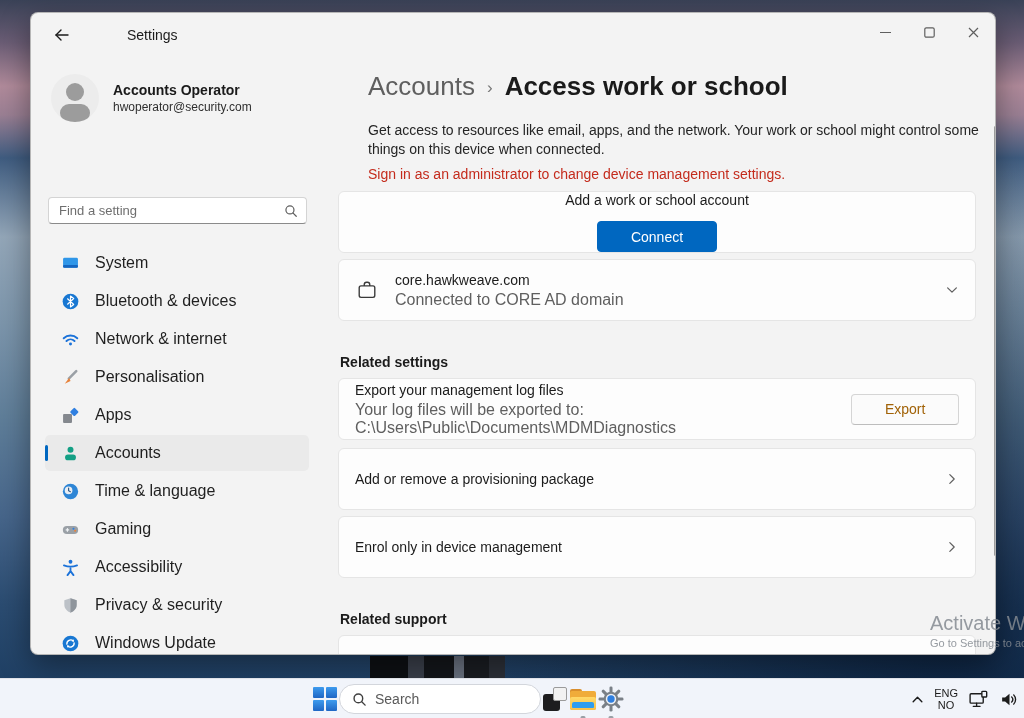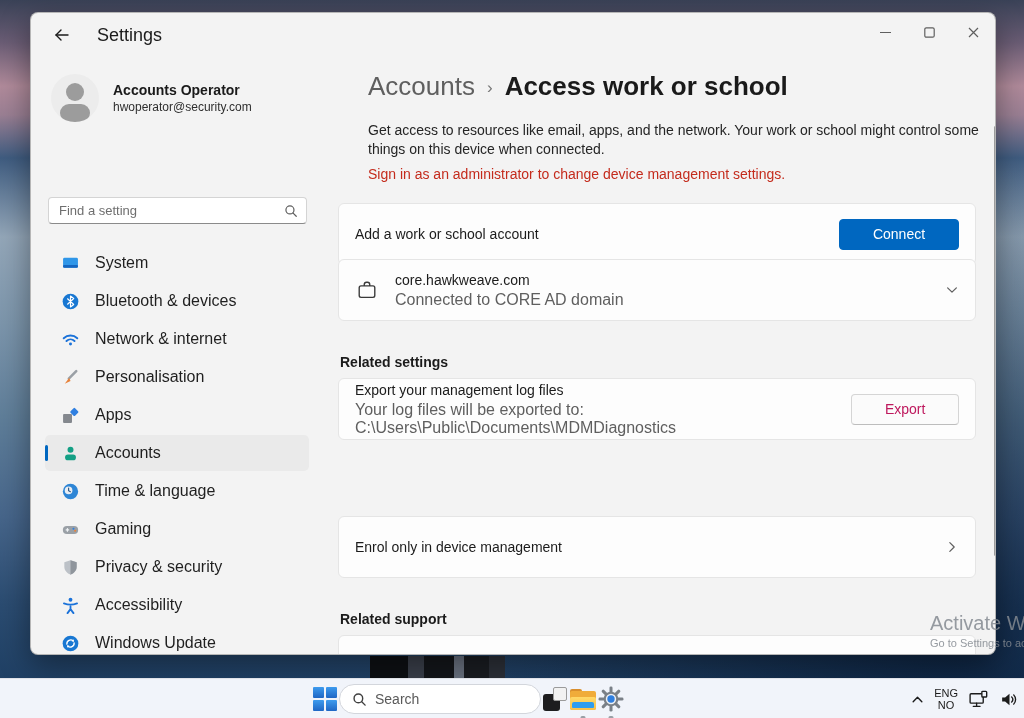--- a/index.html
+++ b/index.html
@@ -19,21 +19,21 @@
   .window {
     position:absolute; left:30px; top:12px; width:966px; height:643px;
     background:#f3f3f3; border-radius:8px;
     border:1px solid rgba(0,0,0,.25);
     box-shadow:0 10px 30px rgba(0,0,0,.4);
     overflow:hidden; z-index:10;
   }
   .titlebar { position:absolute; left:0; top:0; right:0; height:44px; }
   .titlebar-left { position:absolute; left:16px; top:0; height:44px; display:flex; align-items:center; gap:20px; }
   .back-btn { width:30px; height:30px; display:flex; align-items:center; justify-content:center; border-radius:4px; cursor:pointer; }
-  .app-title { font-size:18px; color:#1b1b1b; }
+  .app-title { font-size:14px; color:#1b1b1b;margin-left:30px; }
   .win-controls { position:absolute; right:0; top:0; display:flex; }
   .win-ctl { width:44px; height:38px; display:flex; align-items:center; justify-content:center; color:#5f5f5f; }
 
   
   .sidebar { position:absolute; left:0; top:44px; width:292px; bottom:0; }
   .profile { position:absolute; left:20px; top:17px; display:flex; align-items:center; gap:14px; }
   .avatar { width:48px; height:48px; border-radius:50%; background:#ececec; position:relative; overflow:hidden; flex:none; }
   .avatar .head { position:absolute; left:15px; top:9px; width:18px; height:18px; border-radius:50%; background:#9c9c9c; }
   .avatar .torso { position:absolute; left:9px; top:30px; width:30px; height:18px; border-radius:9px; background:#9c9c9c; }
   .profile-name { font-size:14px; font-weight:bold; color:#1a1a1a; }
@@ -76,21 +76,21 @@
   }
   .card-title { font-size:14px; color:#1b1b1b; }
   .card-sub { font-size:16px; color:#5f5f5f; margin-top:3px; }
   .grow { flex:1; }
 
   .btn-primary {
     width:120px; height:31px; background:#0067c0; color:#ffffff; border:1px solid #0067c0;
     border-radius:4px; font-size:14px; font-family:inherit; cursor:pointer;
   }
   .btn-standard {
-    width:120px; height:31px; background:#fbfbfb; color:#be185d;
+    width:120px; height:31px; background:#fbfbfb; color:#a16207;
     border:1px solid #d5d5d5; border-bottom-color:#bdbdbd;
     border-radius:4px; font-size:14px; font-family:inherit; cursor:pointer;
   }
   .section-head { position:absolute; left:2px; font-size:14px; font-weight:600; color:#1b1b1b; }
   .lead-icon { width:24px; height:24px; margin-right:16px; display:flex; align-items:center; justify-content:center; }
 
   .scrollbar { position:absolute; left:963px; top:113px; width:3px; height:430px; border-radius:2px; background:#9b9b9b; cursor:pointer; }
 
   
   .watermark { position:absolute; left:930px; top:612px; z-index:40; white-space:nowrap; pointer-events:none; }
@@ -280,36 +280,36 @@
               <circle cx="10.8" cy="7.3" r="1" fill="#2f7fe0"></circle>
               <circle cx="12.4" cy="9.2" r="1" fill="#e8823a"></circle>
             </svg>
         </span>
         <span class="nav-label">Gaming</span>
       </div>
 
       <div class="nav-item">
         <span class="nav-icon">
           <svg width="17" height="17" viewBox="0 0 16 16">
-              <path d="M8 1.2l5.8 1.9v4.2c0 3.6-2.5 6.1-5.8 7.5-3.3-1.4-5.8-3.9-5.8-7.5V3.1z" fill="#bcc1c7"></path>
-              <path d="M8 1.2l5.8 1.9v4.2c0 3.6-2.5 6.1-5.8 7.5z" fill="#8f959c"></path>
-            </svg>
-        </span>
-        <span class="nav-label">Privacy &amp; security</span>
-      </div>
-
-      <div class="nav-item">
-        <span class="nav-icon">
-          <svg width="17" height="17" viewBox="0 0 16 16">
               <circle cx="8" cy="2.6" r="1.8" fill="#1b72d9"></circle>
               <path d="M1.8 6c4 1.5 8.4 1.5 12.4 0" fill="none" stroke="#1b72d9" stroke-width="1.7" stroke-linecap="round"></path>
               <path d="M8 8.6v2.8m0 0-2.8 3.8M8 11.4l2.8 3.8" fill="none" stroke="#1b72d9" stroke-width="1.7" stroke-linecap="round"></path>
             </svg>
         </span>
         <span class="nav-label">Accessibility</span>
+      </div>
+
+      <div class="nav-item">
+        <span class="nav-icon">
+          <svg width="17" height="17" viewBox="0 0 16 16">
+              <path d="M8 1.2l5.8 1.9v4.2c0 3.6-2.5 6.1-5.8 7.5-3.3-1.4-5.8-3.9-5.8-7.5V3.1z" fill="#bcc1c7"></path>
+              <path d="M8 1.2l5.8 1.9v4.2c0 3.6-2.5 6.1-5.8 7.5z" fill="#8f959c"></path>
+            </svg>
+        </span>
+        <span class="nav-label">Privacy &amp; security</span>
       </div>
 
       <div class="nav-item">
         <span class="nav-icon">
           <svg width="17" height="17" viewBox="0 0 16 16">
               <circle cx="8" cy="8" r="7.4" fill="#1877d2"></circle>
               <path d="M4.6 8.6a3.6 3.6 0 0 1 6-3" fill="none" stroke="#fff" stroke-width="1.3" stroke-linecap="round"></path>
               <path d="M10.9 3.9l.3 2.2-2.2-.3z" fill="#fff"></path>
               <path d="M11.4 7.4a3.6 3.6 0 0 1-6 3" fill="none" stroke="#fff" stroke-width="1.3" stroke-linecap="round"></path>
               <path d="M5.1 12.1l-.3-2.2 2.2.3z" fill="#fff"></path>
@@ -325,21 +325,21 @@
 
     <div class="crumbs">
       <span class="crumb-parent">Accounts</span>
       <span class="crumb-sep">›</span>
       <span class="crumb-current">Access work or school</span>
     </div>
 
     <div class="page-desc">Get access to resources like email, apps, and the network. Your work or school might control some things on this device when connected.</div>
     <div class="admin-warning">Sign in as an administrator to change device management settings.</div>
 
-    <div class="card" style="top:146px;">
+    <div class="card" style="top:134px;flex-direction:column;">
       <span class="card-title">Add a work or school account</span>
       <span class="grow"></span>
       <button class="btn-primary">Connect</button>
     </div>
 
     <div class="card" style="top:202px;">
       <span class="lead-icon">
         <svg width="22" height="22" viewBox="0 0 24 24" fill="none" stroke="#3a3a3a" stroke-width="1.5" stroke-linejoin="round">
             <rect x="3.5" y="7.5" width="17" height="12.5" rx="2"></rect>
             <path d="M9 7.5V6a2.5 2.5 0 0 1 2.5-2.5h1A2.5 2.5 0 0 1 15 6v1.5"></path>
@@ -361,20 +361,29 @@
 
     <div class="card" style="top:321px;">
       <div>
         <div class="card-title">Export your management log files</div>
         <div class="card-sub">Your log files will be exported to: C:\Users\Public\Documents\MDMDiagnostics</div>
       </div>
       <span class="grow"></span>
       <button class="btn-standard">Export</button>
     </div>
 
+    <div class="card" style="top:391px;">
+      <span class="card-title">Add or remove a provisioning package</span>
+      <span class="grow"></span>
+      <span>
+        <svg width="14" height="14" viewBox="0 0 16 16" fill="none" stroke="#5f5f5f" stroke-width="1.4" stroke-linecap="round" stroke-linejoin="round">
+            <path d="M5.5 3l5 5-5 5"></path>
+          </svg>
+      </span>
+    </div>
 
     <div class="card" style="top:459px;gap:12px;">
       <span class="card-title">Enrol only in device management</span>
       <span class="grow"></span>
       <span>
         <svg width="14" height="14" viewBox="0 0 16 16" fill="none" stroke="#5f5f5f" stroke-width="1.4" stroke-linecap="round" stroke-linejoin="round">
             <path d="M5.5 3l5 5-5 5"></path>
           </svg>
       </span>
     </div>

